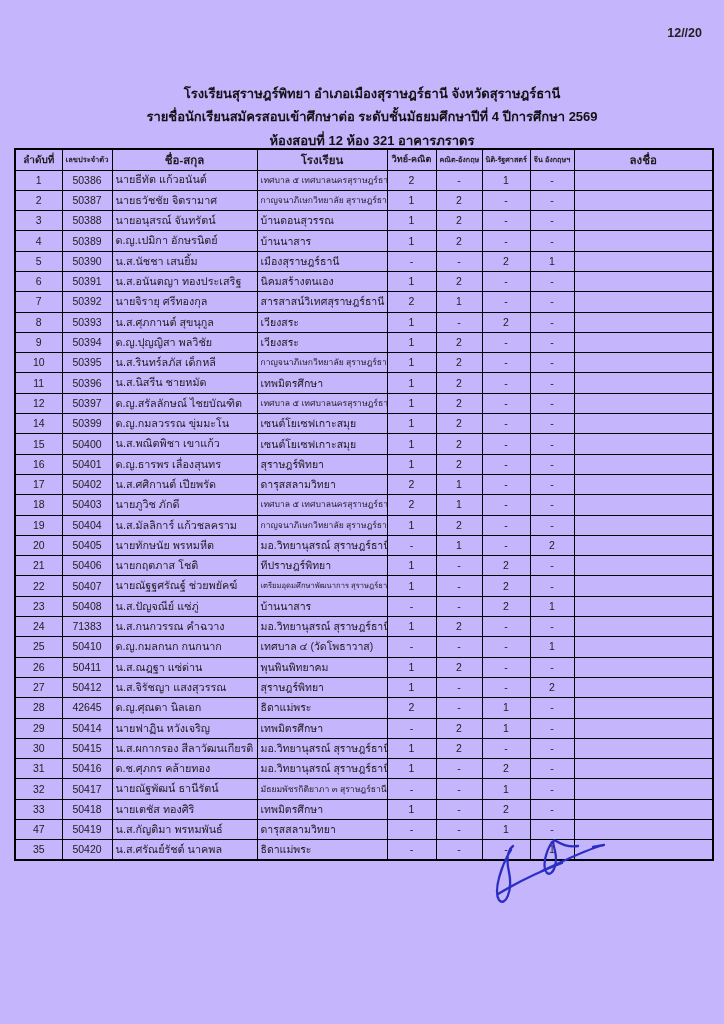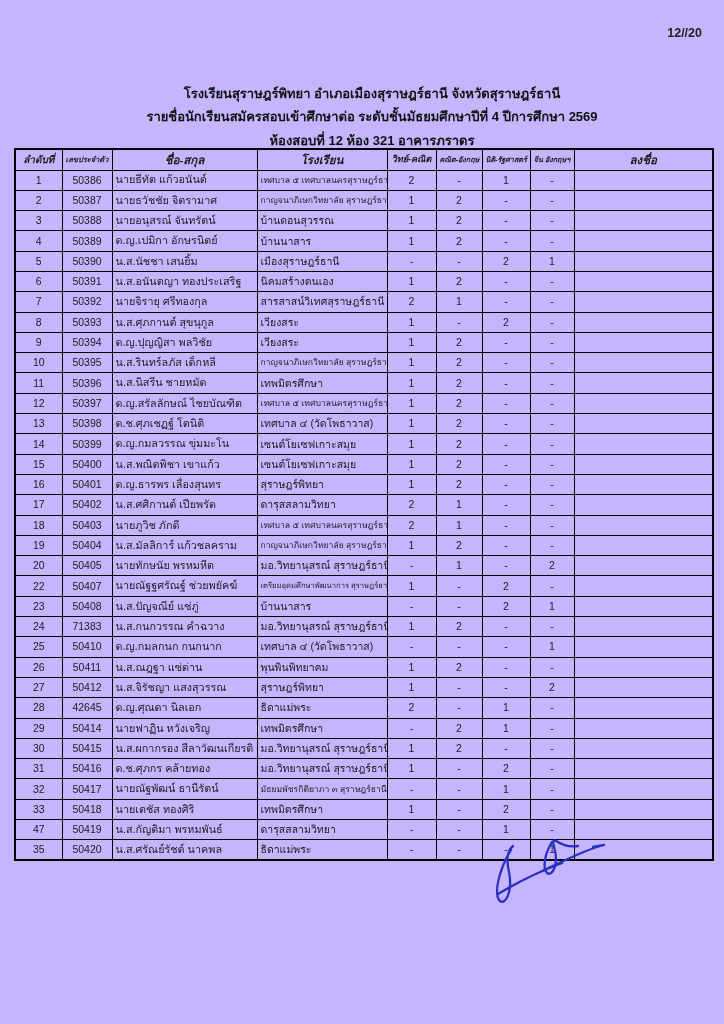--- a/index.html
+++ b/index.html
@@ -29,21 +29,21 @@
   }
   table.roster th, table.roster td {
     border: 1px solid #000;
     padding: 0 3px;
     height: 20.3px;
     line-height: 1.05;
     overflow: hidden;
     white-space: nowrap;
     color: #1c1c1c;
   }
-  table.roster th { font-weight: bold; height: 21px; font-style: italic; }
+  table.roster th { font-weight: bold; height: 21px; }
   .h-no   { font-size: 10px; }
   .h-id   { font-size: 7.5px; }
   .h-name { font-size: 11.5px; }
   .h-school { font-size: 11.5px; margin-left: 40px; }
   .h-v1   { font-size: 9px; }
   .h-v2, .h-v3, .h-v4 { font-size: 7.2px; }
   .h-sign { font-size: 11.5px; }
   td.c-no, td.c-id { text-align: center; font-size: 10.5px; }
   td.c-name { text-align: left; font-size: 10.8px; }
   td.c-school { text-align: left; font-size: 10.5px; }
@@ -227,31 +227,20 @@
           <td class="c-id">50397</td>
           <td class="c-name">ด.ญ.สรัลลักษณ์ ไชยบัณฑิต</td>
           <td class="c-school sm">เทศบาล ๕ เทศบาลนครสุราษฎร์ธานี</td>
           <td class="c-v">1</td>
           <td class="c-v">2</td>
           <td class="c-v">-</td>
           <td class="c-v">-</td>
           <td class="c-sign"></td>
         </tr>
         <tr>
-          <td class="c-no">13</td>
-          <td class="c-id">50398</td>
-          <td class="c-name">ด.ช.ศุภเชฏฐ์ โตนิติ</td>
-          <td class="c-school">เทศบาล ๔ (วัดโพธาวาส)</td>
-          <td class="c-v">1</td>
-          <td class="c-v">2</td>
-          <td class="c-v">-</td>
-          <td class="c-v">-</td>
-          <td class="c-sign"></td>
-        </tr>
-        <tr>
           <td class="c-no">14</td>
           <td class="c-id">50399</td>
           <td class="c-name">ด.ญ.กมลวรรณ ขุ่มมะโน</td>
           <td class="c-school">เซนต์โยเซฟเกาะสมุย</td>
           <td class="c-v">1</td>
           <td class="c-v">2</td>
           <td class="c-v">-</td>
           <td class="c-v">-</td>
           <td class="c-sign"></td>
         </tr>
@@ -312,20 +301,31 @@
         </tr>
         <tr>
           <td class="c-no">20</td>
           <td class="c-id">50405</td>
           <td class="c-name">นายทักษนัย พรหมหีต</td>
           <td class="c-school">มอ.วิทยานุสรณ์ สุราษฎร์ธานี</td>
           <td class="c-v">-</td>
           <td class="c-v">1</td>
           <td class="c-v">-</td>
           <td class="c-v">2</td>
+          <td class="c-sign"></td>
+        </tr>
+        <tr>
+          <td class="c-no">21</td>
+          <td class="c-id">50406</td>
+          <td class="c-name">นายกฤตภาส โชติ</td>
+          <td class="c-school">ทีปราษฎร์พิทยา</td>
+          <td class="c-v">1</td>
+          <td class="c-v">-</td>
+          <td class="c-v">2</td>
+          <td class="c-v">-</td>
           <td class="c-sign"></td>
         </tr>
         <tr>
           <td class="c-no">22</td>
           <td class="c-id">50407</td>
           <td class="c-name">นายณัฐฐศรัณฐ์ ช่วยพยัคฆ์</td>
           <td class="c-school xs">เตรียมอุดมศึกษาพัฒนาการ สุราษฎร์ธานี</td>
           <td class="c-v">1</td>
           <td class="c-v">-</td>
           <td class="c-v">2</td>

